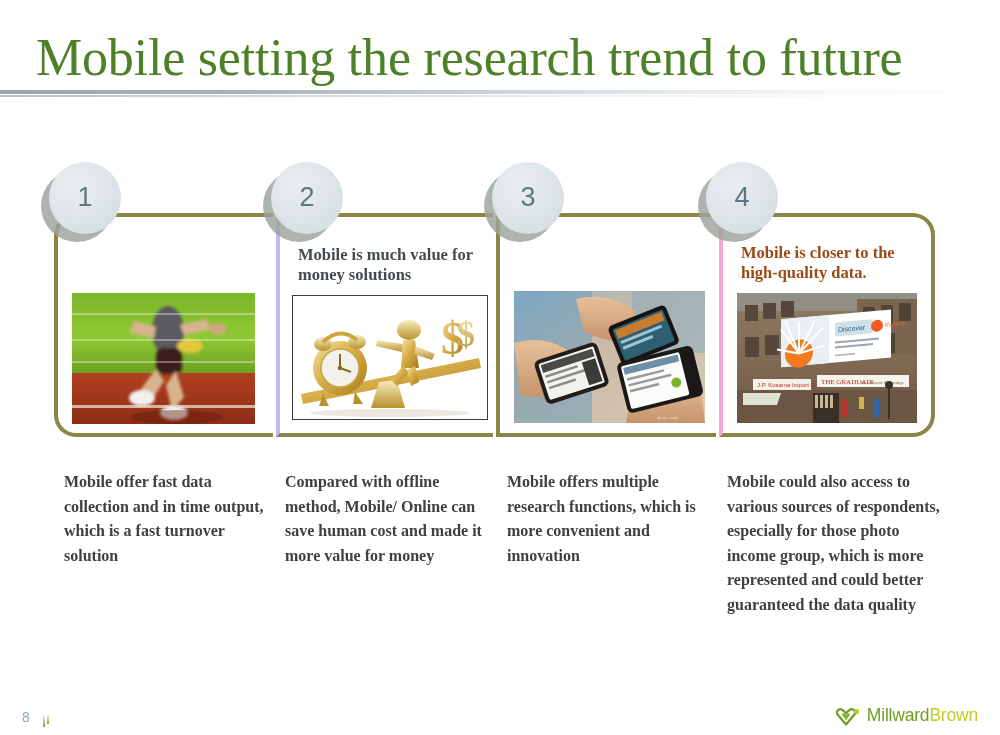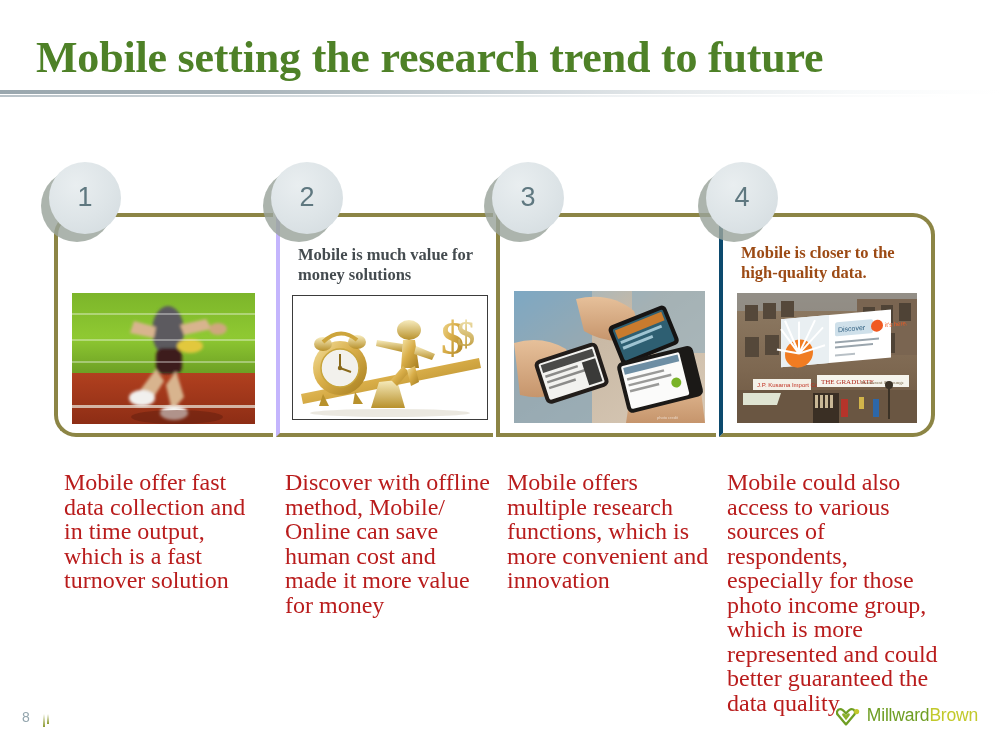--- a/index.html
+++ b/index.html
@@ -15,22 +15,22 @@
     font-family: "Liberation Serif", serif;
     -webkit-font-smoothing: antialiased;
   }
 
   
   #slide-title {
     position: absolute;
     left: 36px;
     top: 32px;
     font-family: "Liberation Serif", serif;
-    font-weight: bold;
-    font-size: 44px;
+    font-weight: normal;
+    font-size: 52px;
     line-height: 52px;
     color: #4e8127;
     letter-spacing: -0.2px;
     white-space: nowrap;
   }
   #title-rule {
     position: absolute;
     left: 0px;
     top: 90px;
     width: 1000px;
@@ -56,21 +56,21 @@
     position: absolute;
     top: 213px;
     height: 224px;
     box-sizing: border-box;
     border: 4px solid #8c8545;
     background: #ffffff;
   }
   .card.c1 { left: 54px;  width: 219px; border-radius: 22px 0 0 22px; border-right: none; }
   .card.c2 { left: 276px; width: 217px; border-radius: 0; border-left: 4px solid #c4b5fd; border-right: none; }
   .card.c3 { left: 496px; width: 220px; border-radius: 0; border-left: 4px solid #8c8545; border-right: none; }
-  .card.c4 { left: 719px; width: 216px; border-radius: 0 22px 22px 0; border-left: 4px solid #0c4a6e; border-right: 4px solid #8c8545; }
+  .card.c4 { left: 719px; width: 216px; border-radius: 0 22px 22px 0; border-left: 4px solid #f9a8d4; border-right: 4px solid #8c8545; }
 
   .card-title {
     position: absolute;
     left: 18px;
     right: 12px;
     font-family: "Liberation Serif", serif;
     font-weight: bold;
     font-size: 16.5px;
     line-height: 20px;
   }
@@ -128,23 +128,24 @@
     line-height: 1;
     position: relative;
     top: -1px;
   }
 
   
   .body-col {
     position: absolute;
     top: 470px;
     font-family: "Liberation Serif", serif;
-    font-size: 24px;
+    font-size: 16px;
     line-height: 24.5px;
-    color: #b91c1c;
+    color: #404040;
+    font-weight: bold;
   }
   .body-col.b1 { left: 64px;  width: 200px; }
   .body-col.b2 { left: 285px; width: 205px; }
   .body-col.b3 { left: 507px; width: 205px; }
   .body-col.b4 { left: 727px; width: 215px; }
 
   
   #page-number {
     position: absolute;
     left: 22px;
@@ -440,21 +441,21 @@
   </div>
   <div class="numwrap n4">
     <div class="num-shadow"></div>
     <div class="num-circle">
       <span>4</span>
     </div>
   </div>
 </div>
 
 <div class="body-col b1">Mobile offer fast data collection and in time output, which is a fast turnover solution</div>
-<div class="body-col b2">Discover with offline method, Mobile/ Online can save human cost and made it more value for money</div>
+<div class="body-col b2">Compared with offline method, Mobile/ Online can save human cost and made it more value for money</div>
 <div class="body-col b3">Mobile offers multiple research functions, which is more convenient and innovation</div>
 <div class="body-col b4">Mobile could also access to various sources of respondents, especially for those photo income group, which is more represented and could better guaranteed the data quality</div>
 
 <div id="page-number">8</div>
 <div id="footer-tick">
     <i class="a"></i>
     <i class="b"></i>
   </div>
 
 <div id="brand">

